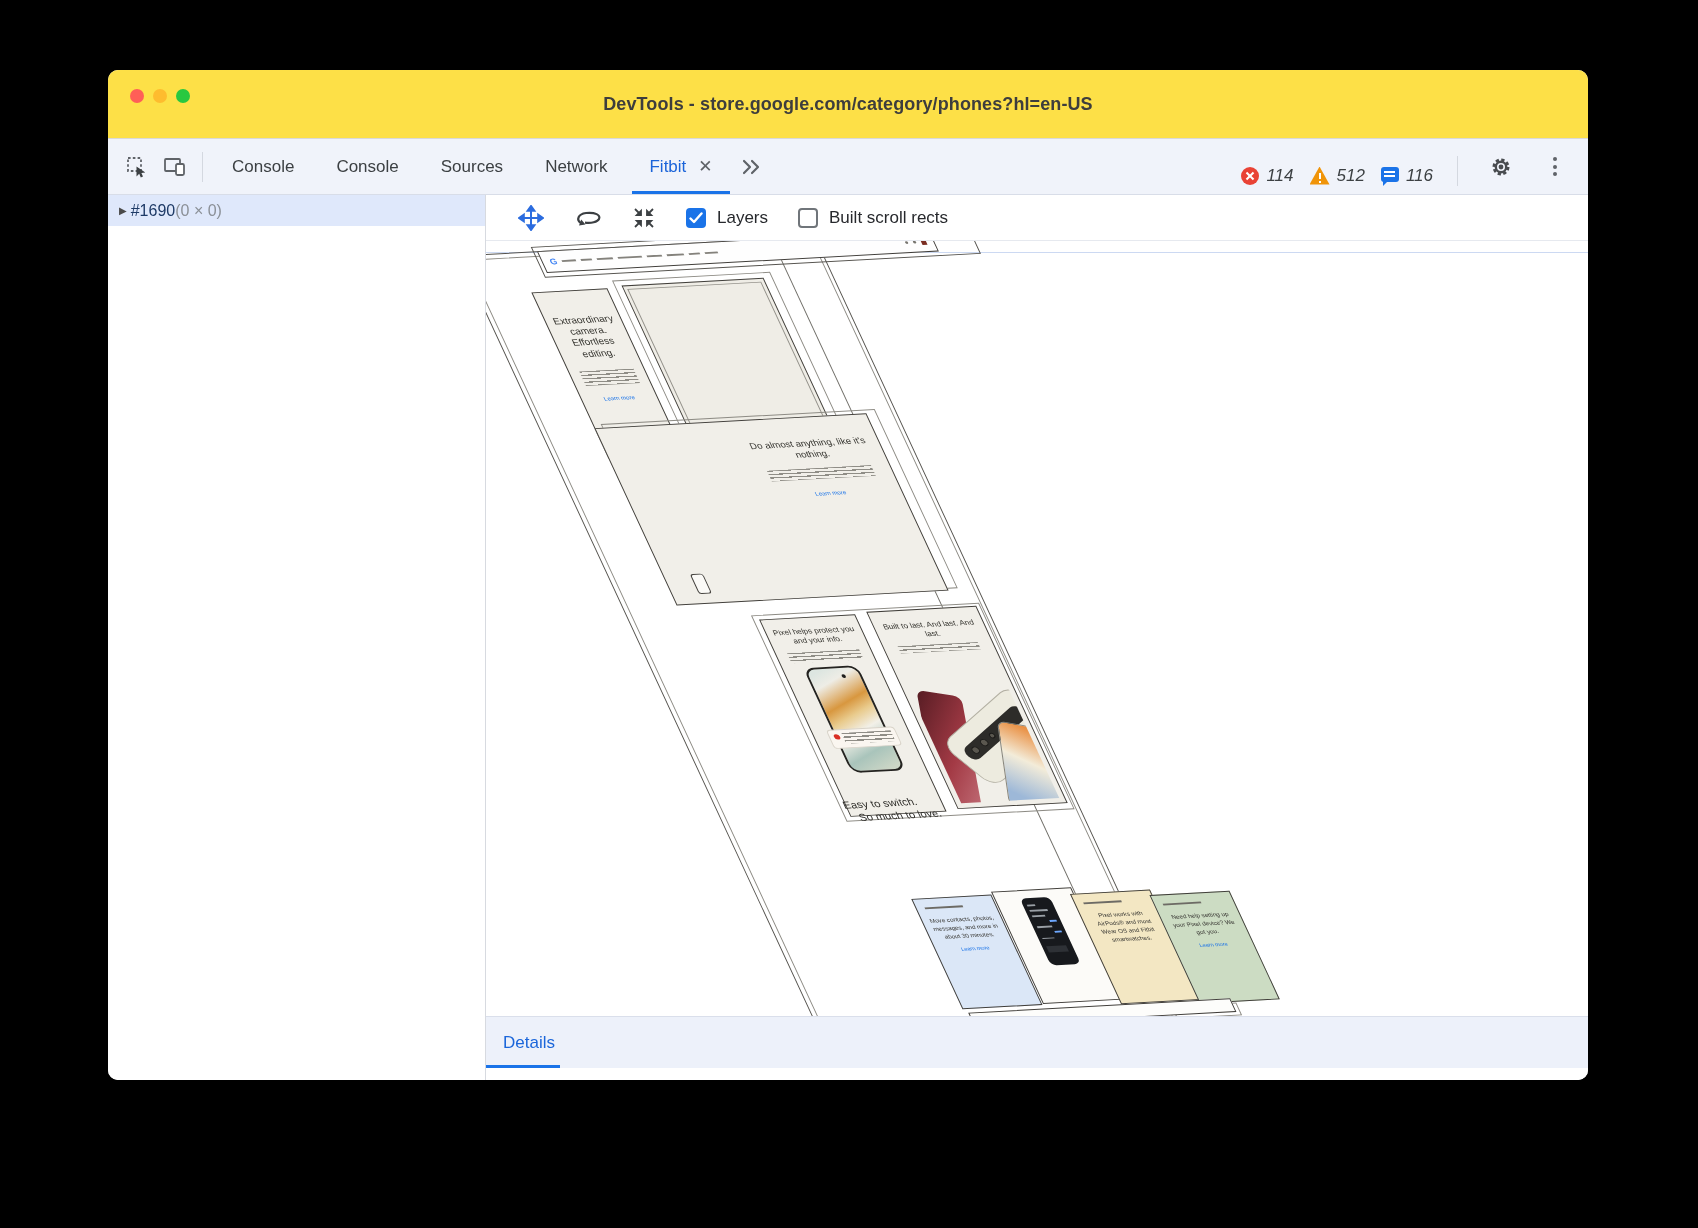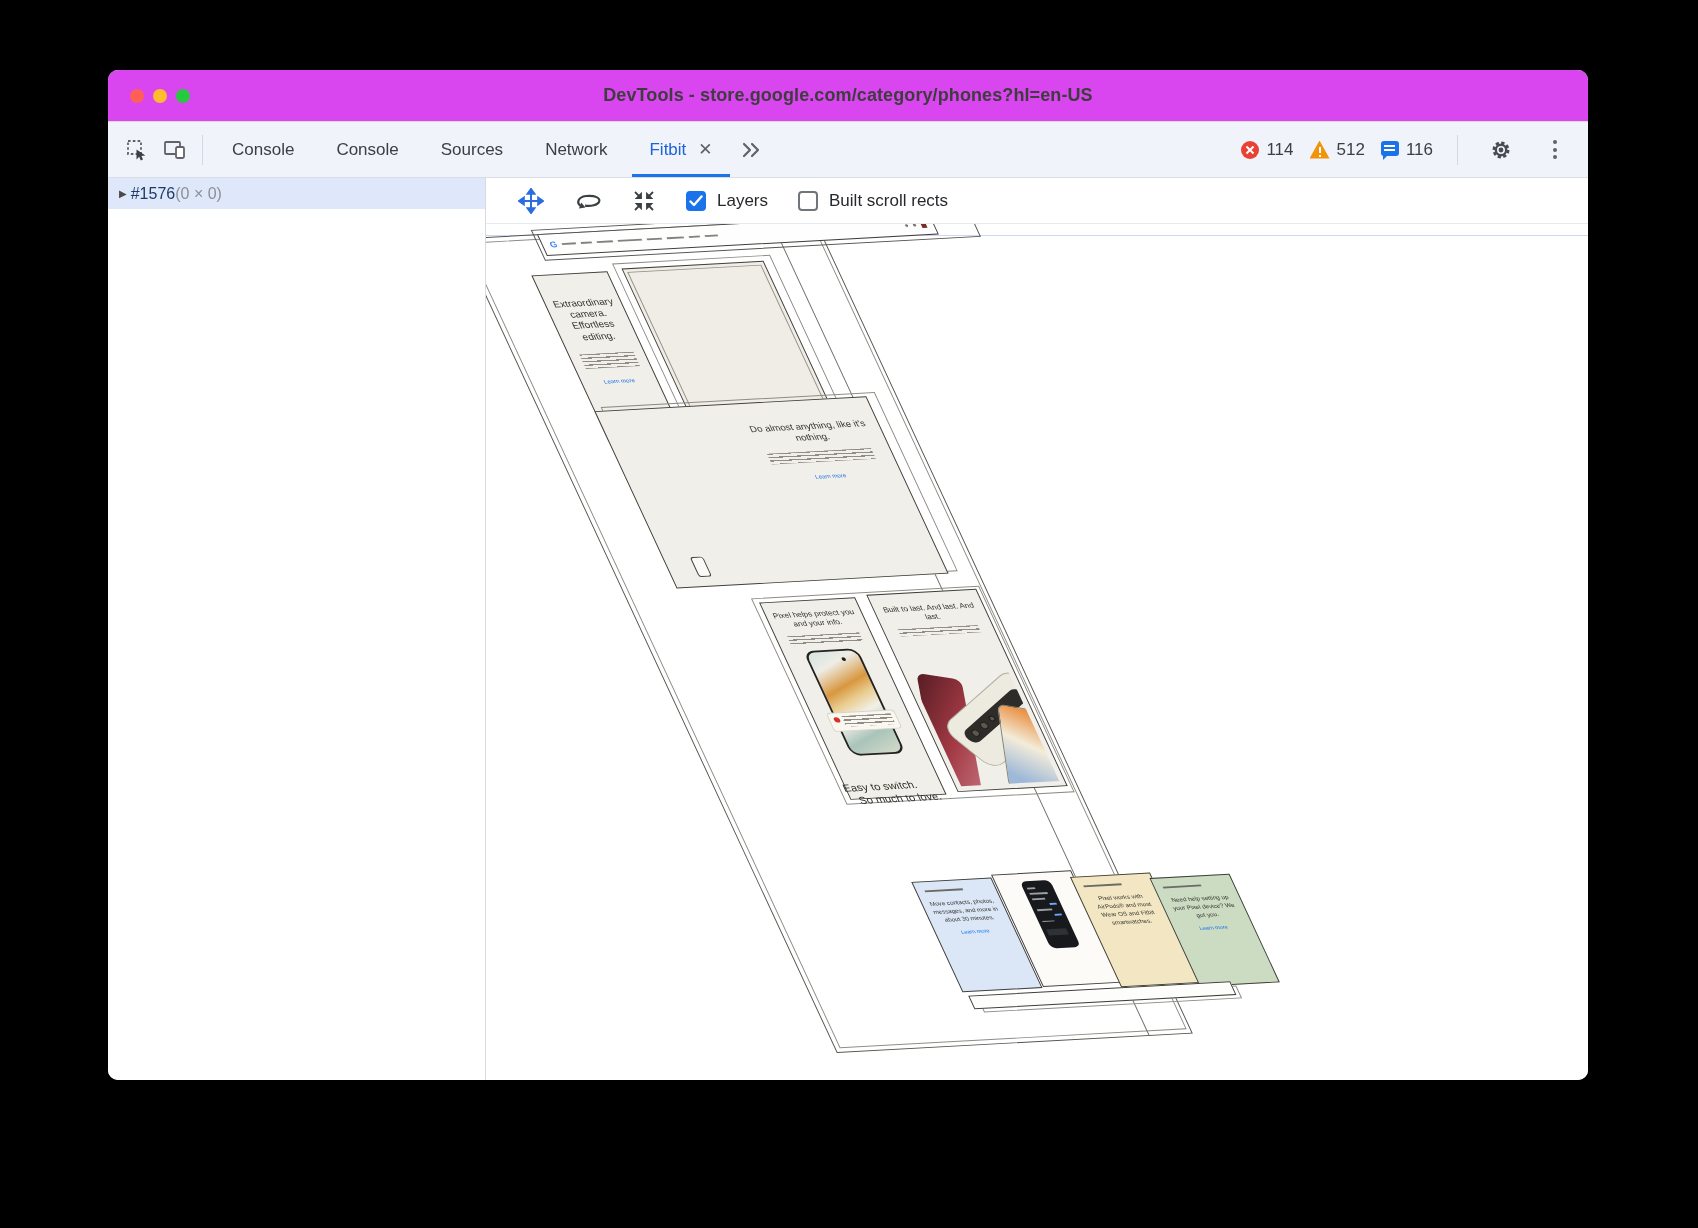--- a/index.html
+++ b/index.html
@@ -3,38 +3,38 @@
 <meta charset="utf-8">
 <style>
   * { margin:0; padding:0; box-sizing:border-box; }
   html,body { width:1698px; height:1228px; background:#000; font-family:"Liberation Sans", sans-serif; overflow:hidden; }
 
   .window { position:absolute; left:108px; top:70px; width:1480px; height:1010px;
             background:#fff; border-radius:10px; overflow:hidden;
             box-shadow:0 22px 70px rgba(0,0,0,.6); display:flex; flex-direction:column; }
 
   
-  .titlebar { height:52px; flex:none; background:#d946ef; border-bottom:1px solid #d9d9d9;
+  .titlebar { height:69px; flex:none; background:#fde047; border-bottom:1px solid #d9d9d9;
               display:flex; align-items:center; position:relative; }
   .lights { position:absolute; left:22px; top:0; height:52px; display:flex; align-items:center; gap:9px; }
   .light { width:14px; height:14px; border-radius:50%; }
   .light.r { background:#ff5f57; } .light.y { background:#febc2e; } .light.g { background:#28c840; }
   .wtitle { margin:0 auto; font-size:18px; font-weight:700; color:#3d3d3d; letter-spacing:.1px; }
 
   
   .tabbar { height:56px; flex:none; background:#f0f3fa; border-bottom:1px solid #d8dde8;
             display:flex; align-items:center; padding:0 14px 0 10px; }
   .ibtn { width:38px; height:38px; display:flex; align-items:center; justify-content:center; border-radius:4px; flex:none; }
   .vdiv { width:1px; height:30px; background:#d4d8e0; margin:0 8px; flex:none; }
   .tab { padding:0 21px; height:55px; display:flex; align-items:center; font-size:17px; color:#3c4043; position:relative; flex:none; }
   .tab.active { color:#1a63d9; }
   .tab.active .underline { position:absolute; left:4px; right:4px; bottom:0; height:3px; background:#1a73e8; }
   .tabclose { font-size:17px; color:#5f6368; margin-left:12px; }
   .morebtn { width:34px; height:38px; display:flex; align-items:center; justify-content:center; }
-  .badges { margin-left:auto; display:flex; align-items:center; gap:16px; }
+  .badges { margin-left:auto; display:flex; align-items:flex-end; gap:16px;font-style:italic; }
   .badge { display:flex; align-items:center; gap:7px; font-size:17px; color:#3c4043; }
   .err-ic { width:18px; height:18px; border-radius:50%; background:#e94235; position:relative; }
   .err-ic::before,.err-ic::after { content:""; position:absolute; left:4px; top:8px; width:10px; height:2px; background:#fff; }
   .err-ic::before { transform:rotate(45deg); } .err-ic::after { transform:rotate(-45deg); }
   .warn-ic { width:20px; height:18px; background:#f09409; clip-path:polygon(50% 0,100% 100%,0 100%); position:relative; }
   .warn-ic::before { content:""; position:absolute; left:9px; top:6px; width:2.5px; height:6px; background:#fff; }
   .warn-ic::after { content:""; position:absolute; left:9px; top:14px; width:2.5px; height:2.5px; background:#fff; }
   .msg-ic { width:18px; height:15px; background:#1a73e8; border-radius:3px; position:relative; margin-top:-2px; }
   .msg-ic::before { content:""; position:absolute; left:3px; top:4px; width:11px; height:1.8px; background:#fff; box-shadow:0 4px 0 #fff; }
   .msg-ic::after { content:""; position:absolute; left:2px; bottom:-4px; border:4px solid transparent; border-top-color:#1a73e8; border-left-color:#1a73e8; }
@@ -187,21 +187,21 @@
           </div>
       </div>
     </div>
   </div>
 
   <div class="content">
 
     <div class="sidebar">
       <div class="layer-row">
         <span class="tri">▶</span>
-        <span class="lname">#1576</span>
+        <span class="lname">#1690</span>
           <span class="lsize">(0 × 0)</span>
       </div>
     </div>
 
     <div class="main">
 
       <div class="ltoolbar">
         <div>
           <svg width="26" height="26" viewBox="0 0 26 26">
             <g stroke="#2b6cdf" stroke-width="2" fill="#2b6cdf">
@@ -354,16 +354,20 @@
             <div class="swhead"></div>
             <div>Need help setting up your Pixel device? We got you.</div>
             <div class="lnk" style="font-size:5.5px;margin-top:6px;">Learn more</div>
           </div>
 
           <div class="sc outline lt" style="left:112px;top:853px;width:258px;height:14px;"></div>
           <div class="sc" style="left:104px;top:848px;width:262px;height:15px;background:#fdfdfb;"></div>
         </div>
       </div>
 
+      <div class="detailsbar">
+        <span class="dlabel">Details</span>
+        <div class="dunder"></div>
+      </div>
       <div class="strip"></div>
     </div>
   </div>
 </div>
 
 </body></html>

